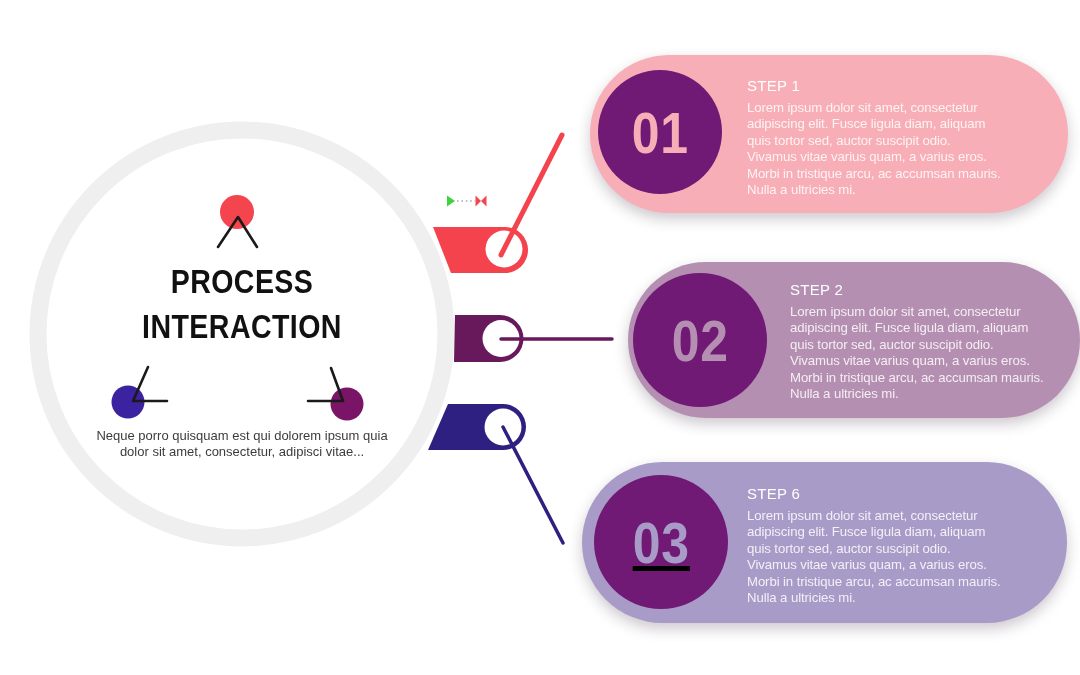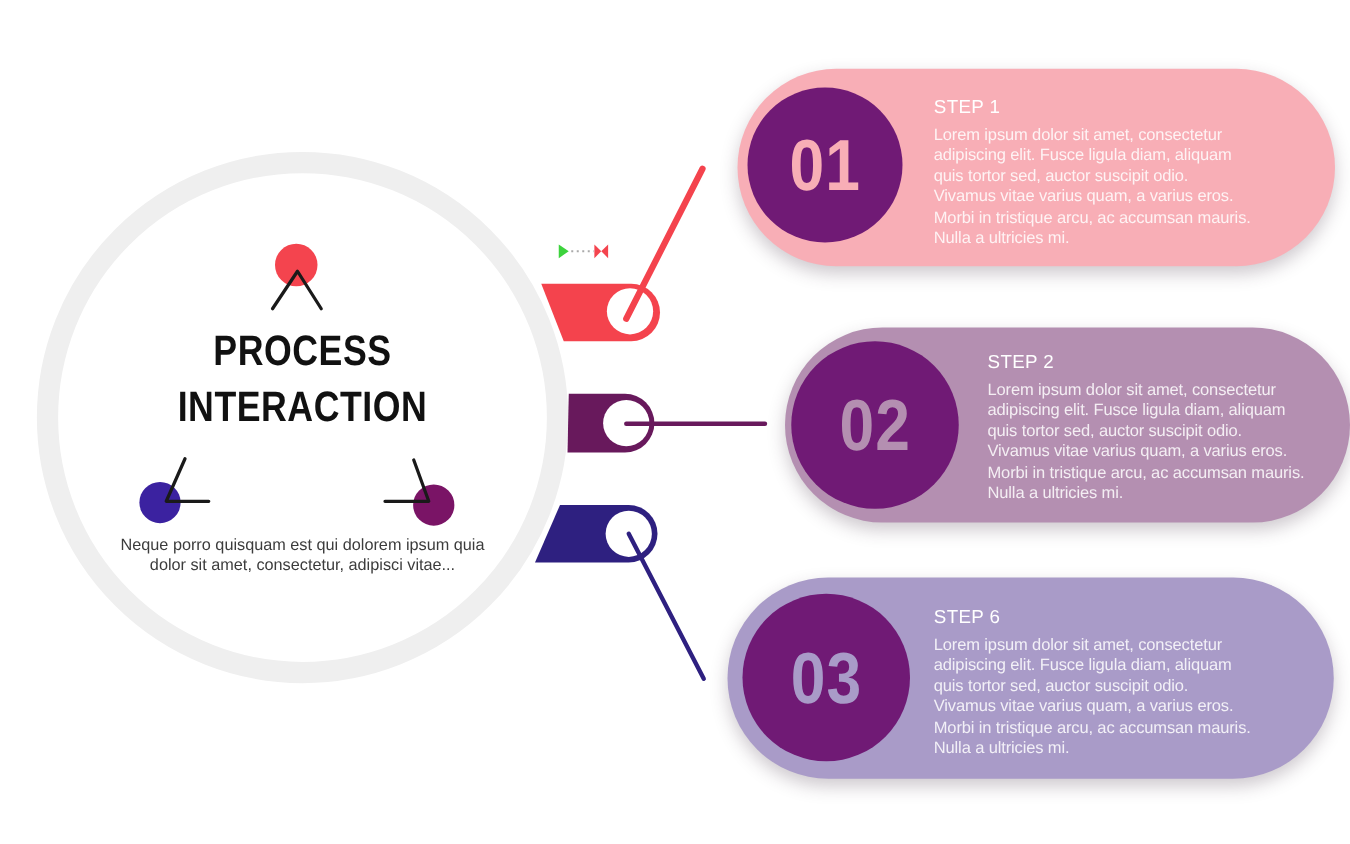--- a/index.html
+++ b/index.html
@@ -23,21 +23,21 @@
   
   .pill{position:absolute;border-radius:90px;box-shadow:0 6px 14px rgba(60,40,60,0.25);}
   .pill1{left:590px;top:55px;width:478px;height:158px;background:#F8AEB6;}
   .pill2{left:628px;top:262px;width:452px;height:156px;background:#B48FB1;}
   .pill3{left:582px;top:462px;width:485px;height:161px;background:#A99BC8;}
 
   .pcircle{position:absolute;background:#701a75;border-radius:50%;
     display:flex;align-items:center;justify-content:center;}
   .pill1 .pcircle{left:8px;top:15px;width:124px;height:124px;}
   .pill2 .pcircle{left:5px;top:11px;width:134px;height:134px;}
-  .pill3 .pcircle{left:12px;top:13px;width:134px;height:134px;}
+  .pill3 .pcircle{left:12px;top:13px;width:134px;height:134px;text-decoration:underline;}
 
   .pnum{font-size:58px;font-weight:bold;transform:scaleX(0.86);letter-spacing:1px;}
   .pill1 .pnum{color:#F8AEB6;}
   .pill2 .pnum{color:#B48FB1;}
   .pill3 .pnum{color:#A99BC8;}
 
   .ptext{position:absolute;width:305px;}
   .pill1 .ptext{left:157px;top:21px;}
   .pill2 .ptext{left:162px;top:18px;}
   .pill3 .ptext{left:165px;top:22px;}

